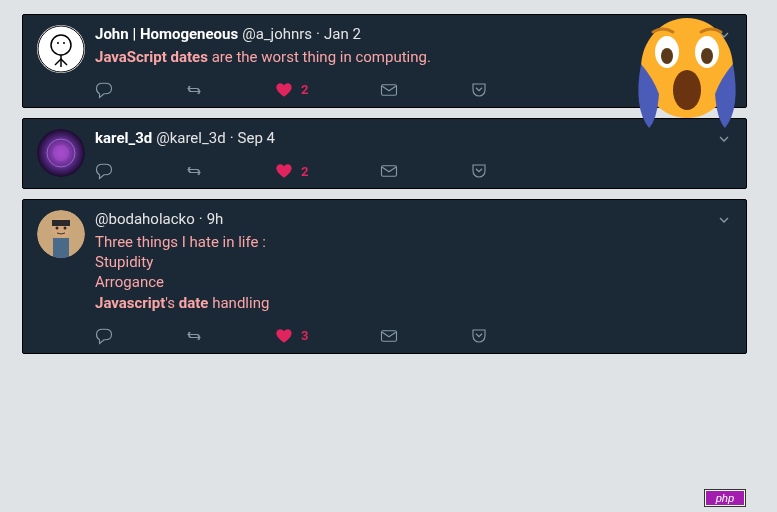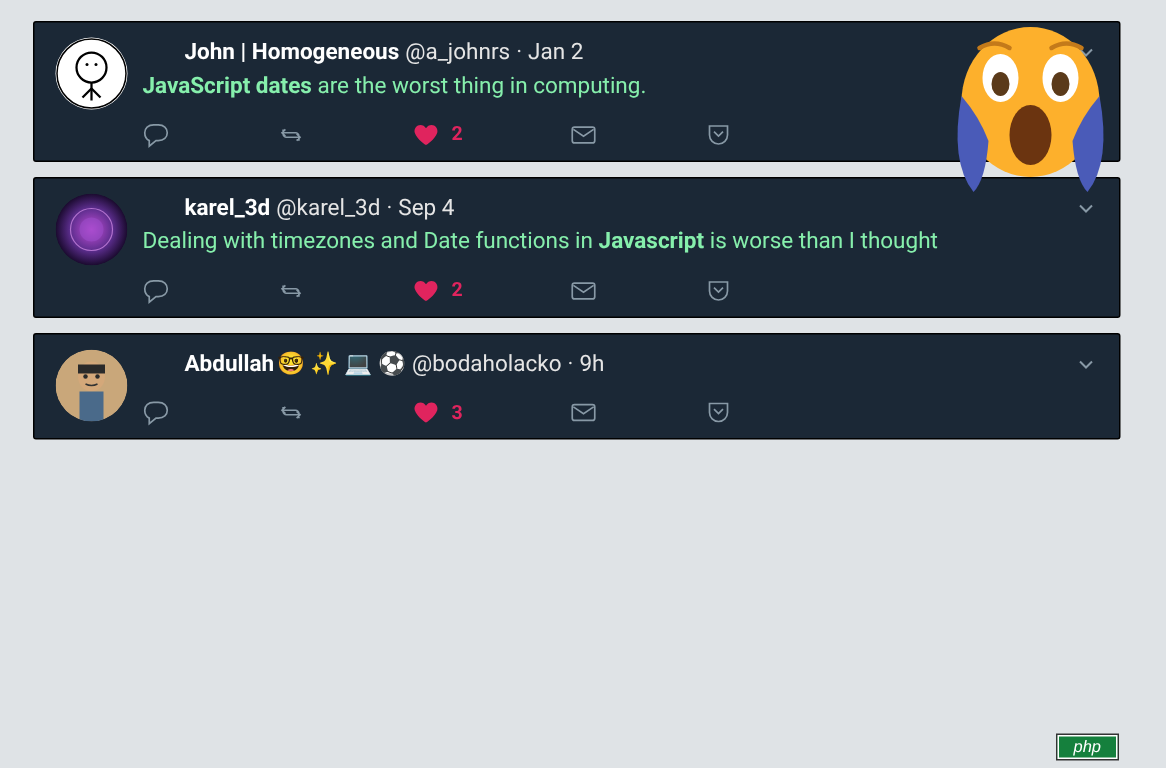--- a/index.html
+++ b/index.html
@@ -28,24 +28,24 @@
     margin-right: 10px;
     flex-shrink: 0;
     display: flex;
     align-items: center;
     justify-content: center;
     overflow: hidden;
   }
   .avatar svg { width: 100%; height: 100%; display: block; }
   .content { flex: 1; min-width: 0; }
   .header { display: flex; align-items: baseline; gap: 4px; font-size: 15px; line-height: 1.3; flex-wrap: wrap; }
-  .name { font-weight: 700; color: #fff; display: inline-flex; align-items: center; gap: 2px; margin-left: 28px; }
+  .name { font-weight: 700; color: #fff; display: inline-flex; align-items: center; gap: 2px; }
   .name .emoji { font-size: 15px; }
   .handle, .dot, .time { color: #e5e5e5; font-weight: 400; }
-  .body { font-size: 15px; line-height: 1.35; margin-top: 2px; color: #86efac; }
+  .body { font-size: 15px; line-height: 1.35; margin-top: 2px; color: #fca5a5; }
   .body b { font-weight: 700; }
   .actions {
     display: flex;
     gap: 72px;
     margin-top: 10px;
     align-items: center;
     padding: 4px 0 2px 0;
   }
   .action {
     display: inline-flex;
@@ -72,21 +72,21 @@
     right: 26px;
     top: 8px;
     width: 128px;
     height: 128px;
     z-index: 10;
   }
   .watermark {
     position: absolute;
     right: 32px;
     bottom: 6px;
-    background: #15803d;
+    background: #a21caf;
     color: #fff;
     font-size: 11px;
     padding: 1px 10px;
     font-family: Arial, sans-serif;
     font-style: italic;
     border: 1px solid #fff;
     box-shadow: 0 0 0 1px #333;
   }
 </style>
 </head>
@@ -163,21 +163,20 @@
         <circle cx="24" cy="24" r="8" fill="#9b4dca" opacity="0.6"></circle>
       </svg>
   </div>
   <div class="content">
     <div class="header">
       <span class="name">karel_3d</span>
       <span class="handle">@karel_3d</span>
       <span class="dot">·</span>
       <span class="time">Sep 4</span>
     </div>
-    <div class="body">Dealing with timezones and Date functions in <b>Javascript</b> is worse than I thought</div>
     <div class="actions">
       <span class="action">
           <svg viewBox="0 0 24 24">
             <path fill="none" stroke="#8899a6" stroke-width="1.5" d="M2 10c0-4 3-7 8-7h4c5 0 8 3 8 7s-3 7-8 7h-2l-6 5v-5c-2-1-4-3-4-7z"></path>
           </svg>
         </span>
       <span class="action">
           <svg viewBox="0 0 24 24">
             <path fill="none" stroke="#8899a6" stroke-width="1.5" d="M7 7l-3 3 3 3M4 10h12a3 3 0 013 3v4M17 17l3-3-3-3M20 14H8a3 3 0 01-3-3V7"></path>
           </svg>
@@ -214,28 +213,25 @@
         <ellipse cx="24" cy="18" rx="9" ry="10" fill="#d4a87a"></ellipse>
         <rect x="15" y="10" width="18" height="6" fill="#2a2a2a"></rect>
         <rect x="16" y="28" width="16" height="20" fill="#4a6a8a"></rect>
         <circle cx="20" cy="18" r="1.5" fill="#2a2a2a"></circle>
         <circle cx="28" cy="18" r="1.5" fill="#2a2a2a"></circle>
         <path d="M20 23 q4 2 8 0" fill="none" stroke="#333" stroke-width="1"></path>
       </svg>
   </div>
   <div class="content">
     <div class="header">
-      <span class="name">
-        <span>Abdullah</span>
-        <span class="emoji">🤓 ✨ 💻 ⚽</span>
-      </span>
       <span class="handle">@bodaholacko</span>
       <span class="dot">·</span>
       <span class="time">9h</span>
     </div>
+    <div class="body">Three things I hate in life :<br>Stupidity<br>Arrogance<br><b>Javascript</b>'s <b>date</b> handling</div>
     <div class="actions">
       <span class="action">
           <svg viewBox="0 0 24 24">
             <path fill="none" stroke="#8899a6" stroke-width="1.5" d="M2 10c0-4 3-7 8-7h4c5 0 8 3 8 7s-3 7-8 7h-2l-6 5v-5c-2-1-4-3-4-7z"></path>
           </svg>
         </span>
       <span class="action">
           <svg viewBox="0 0 24 24">
             <path fill="none" stroke="#8899a6" stroke-width="1.5" d="M7 7l-3 3 3 3M4 10h12a3 3 0 013 3v4M17 17l3-3-3-3M20 14H8a3 3 0 01-3-3V7"></path>
           </svg>

